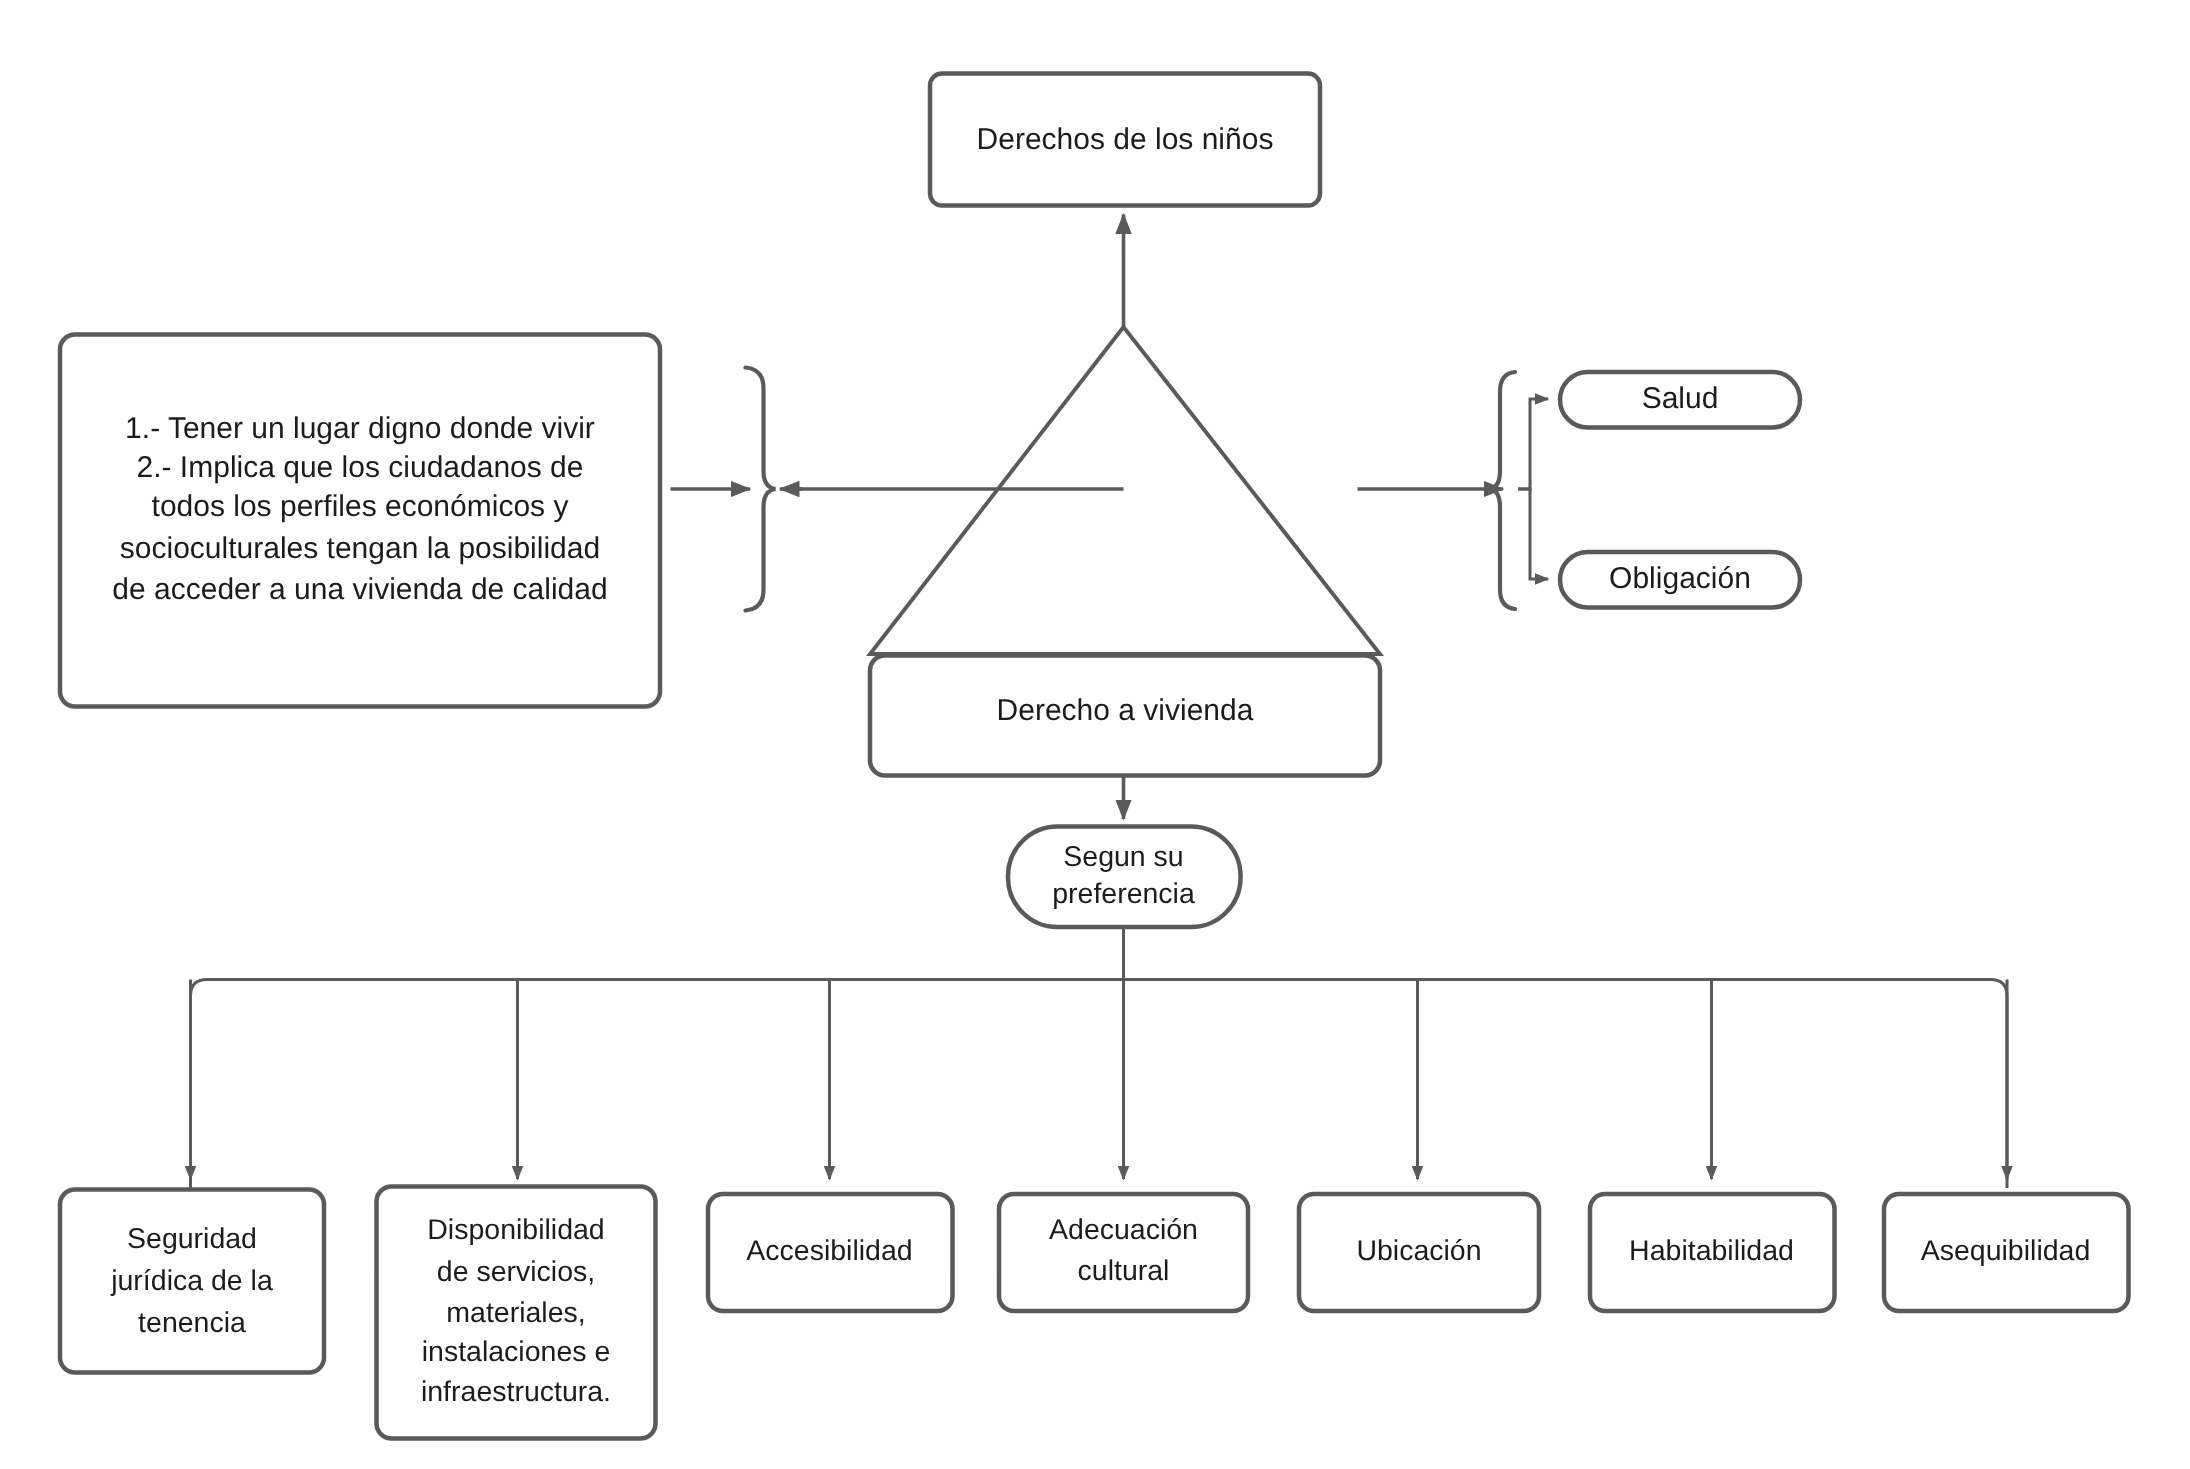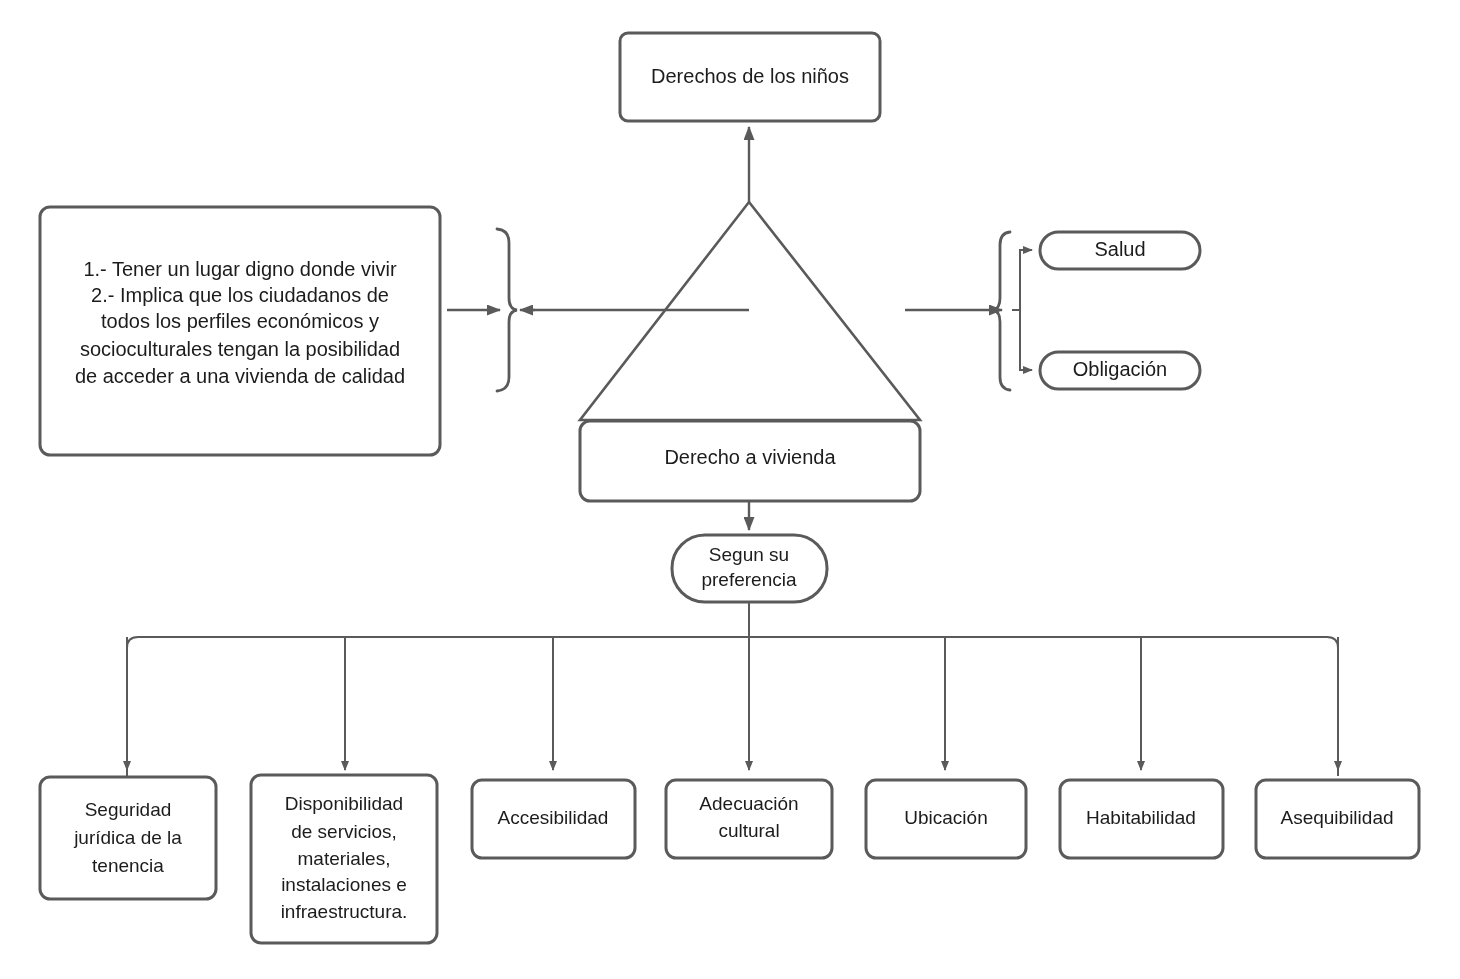--- a/index.html
+++ b/index.html
@@ -12,20 +12,21 @@
     width: 1460px;
     height: 979px;
     font-family: "Liberation Sans", sans-serif;
     overflow: hidden;
   }
   #diagram-root {
     position: relative;
     width: 1460px;
     height: 957px;
     background: #ffffff;
+    margin-top: 16px;
   }
   svg#diagram-canvas {
     position: absolute;
     top: 0;
     left: 0;
     width: 1460px;
     height: 979px;
     display: block;
   }
   .shape-stroke {

